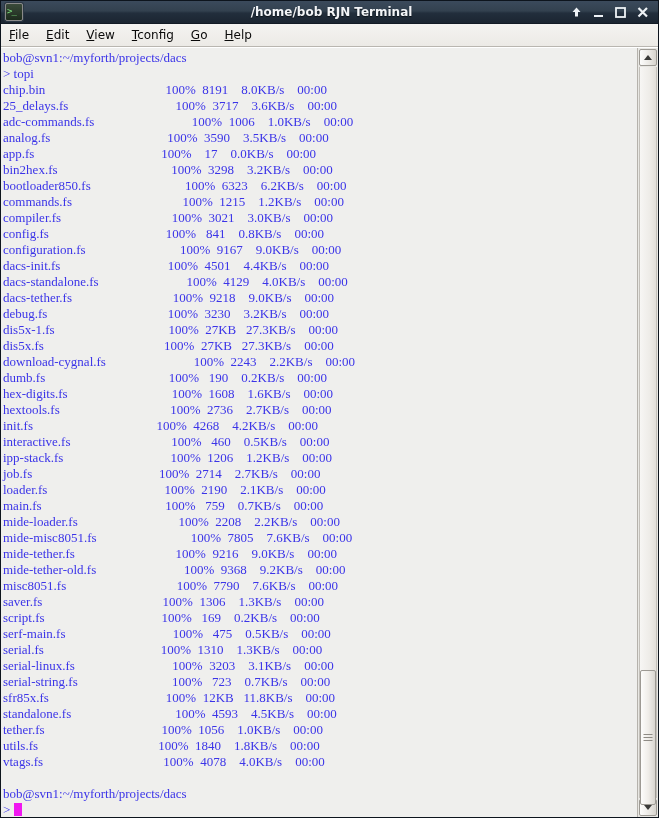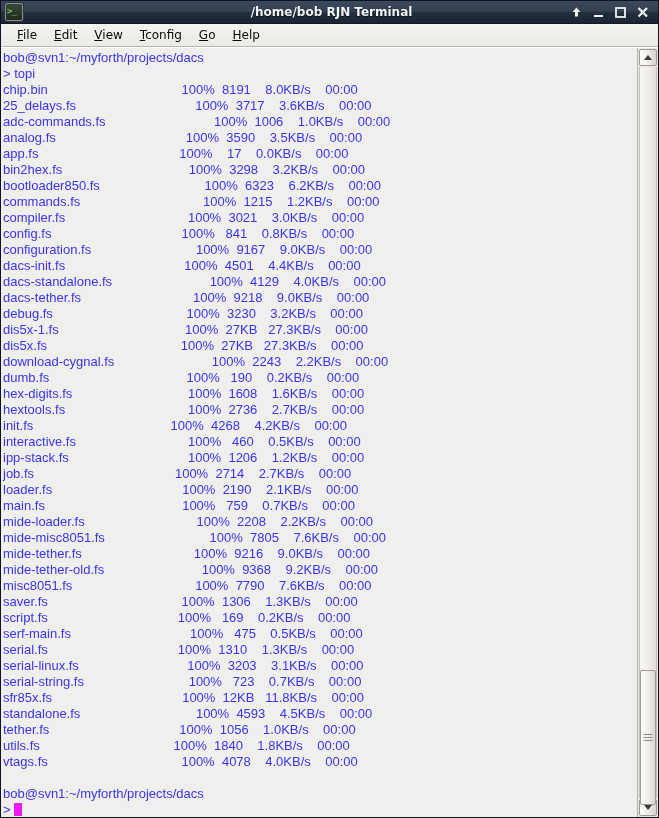--- a/index.html
+++ b/index.html
@@ -84,21 +84,20 @@
   .winbtn svg { display: block; }
 
   
   #menubar {
     height: 23px;
     flex: 0 0 23px;
     background: linear-gradient(to bottom, #f4f3f1 0%, #eceae6 100%);
     border-bottom: 1px solid #b9b6b0;
     display: flex;
     align-items: center;
-    padding-left: 8px;
     box-sizing: border-box;
   }
   .menu-item {
     font-size: 12px;
     font-family: "DejaVu Sans", sans-serif;
     color: #0a0a0a;
     padding: 2px 8px 2px 8px;
     margin-right: 1px;
     white-space: nowrap;
     cursor: default;
@@ -117,21 +116,21 @@
   #term {
     flex: 1 1 auto;
     position: relative;
     background: #efefed;
     overflow: hidden;
     padding: 2px 0 0 2px;
     box-sizing: border-box;
   }
 
   #term-lines {
-    font-family: Liberation Sans, sans-serif;
+    font-family: Liberation Serif, serif;
     font-size: 13px;
     line-height: 16px;
     color: #3b34e8;
     white-space: pre;
     letter-spacing: 0px;
   }
   .tline { height: 16px; white-space: pre; }
 
   .cursor {
     display: inline-block;

